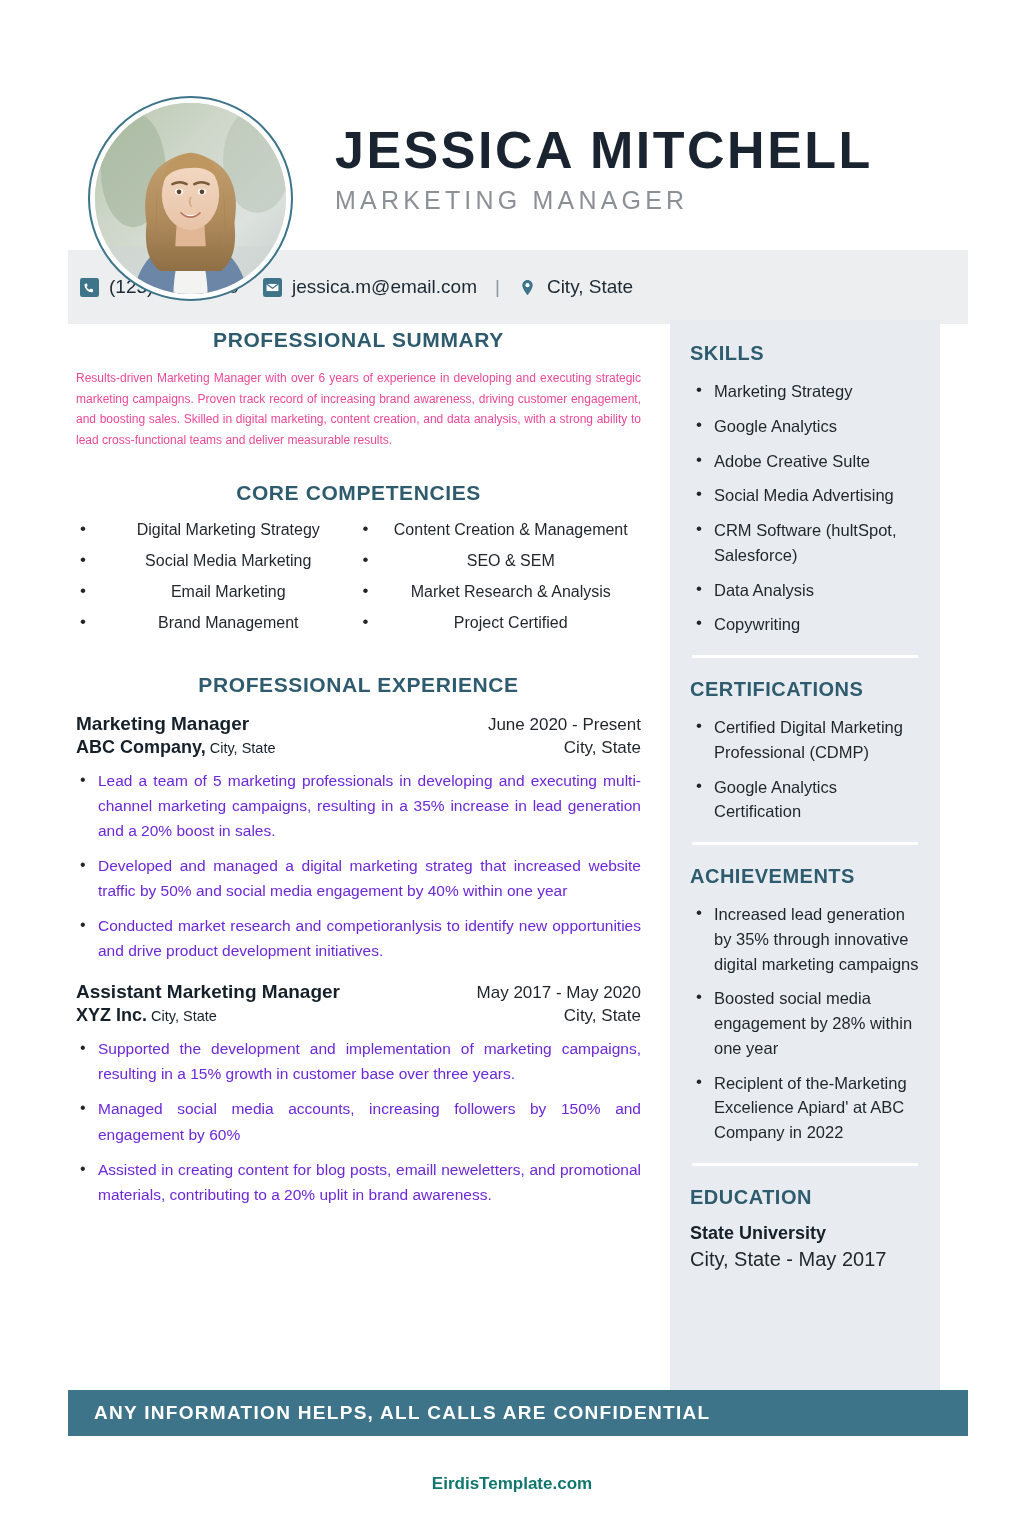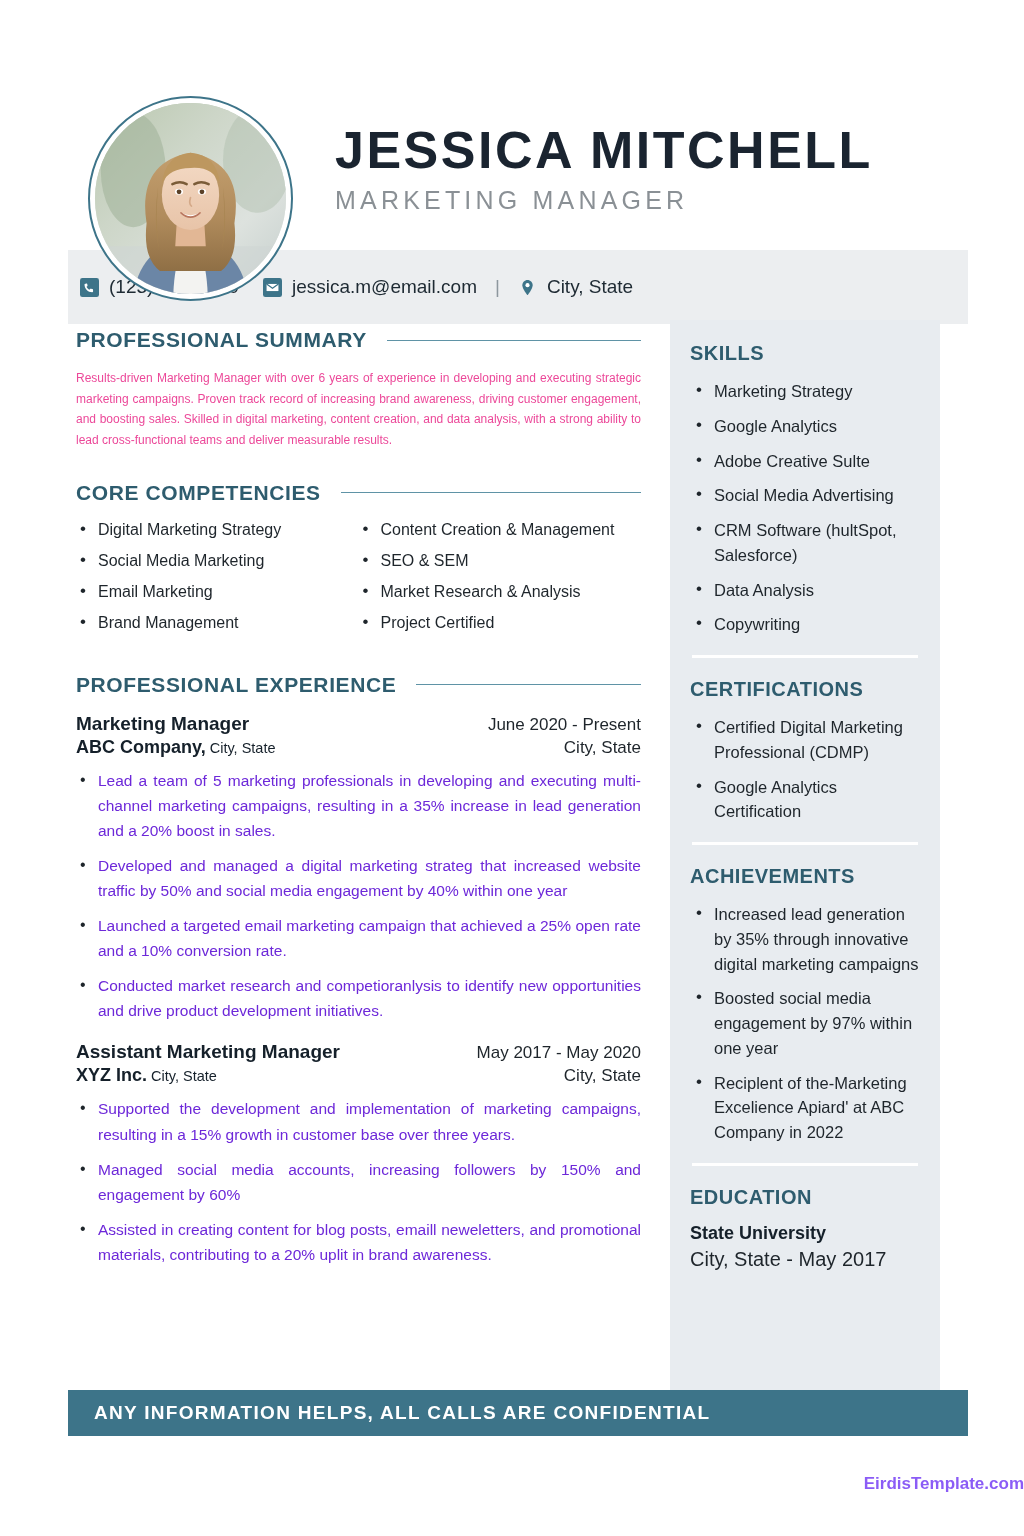--- a/index.html
+++ b/index.html
@@ -113,20 +113,21 @@
     bottom: 146px;
     background: #e8ecf0;
     padding: 22px 20px 10px 20px;
   }
 
   
   .sec-head {
     display: flex;
     align-items: center;
     margin-bottom: 16px;
+    flex-direction: column;
   }
   .sec-head .t {
     font-size: 21px;
     font-weight: bold;
     color: #2e5c6e;
     letter-spacing: 0.6px;
     white-space: nowrap;
   }
   .sec-head .rule {
     flex: 1;
@@ -140,20 +141,21 @@
     line-height: 1.72;
     color: #ec4899;
     text-align: justify;
     margin-bottom: 30px;
   }
 
   
   .comp-grid {
     display: flex;
     margin-bottom: 28px;
+    text-align: center;
   }
   .comp-col { width: 50%; }
   .comp-col li {
     list-style: none;
     position: relative;
     padding-left: 22px;
     font-size: 16px;
     color: #1e252b;
     margin-bottom: 13px;
   }
@@ -253,24 +255,24 @@
     color: #ffffff;
     font-size: 19px;
     font-weight: bold;
     letter-spacing: 1.3px;
     padding-left: 26px;
   }
   .site {
     position: absolute;
     left: 0; right: 0;
     bottom: 42px;
-    text-align: right;
+    text-align: center;
     font-size: 17px;
     font-weight: bold;
-    color: #8b5cf6;
+    color: #0f766e;
     margin-top: 28px;
   }
 </style>
 </head>
 <body>
 
 <div class="page">
 
   <div class="header">
 
@@ -413,21 +415,20 @@
           </div>
           <div class="job-row second">
             <div class="job-comp">
               <span>ABC Company,</span><span class="loc"> City, State</span>
             </div>
             <div class="job-loc">City, State</div>
           </div>
           <ul class="bullets">
             <li>Lead a team of 5 marketing professionals in developing and executing multi-channel marketing campaigns, resulting in a 35% increase in lead generation and a 20% boost in sales.</li>
             <li>Developed and managed a digital marketing strateg that increased website traffic by 50% and social media engagement by 40% within one year</li>
-            <li>Launched a targeted email marketing campaign that achieved a 25% open rate and a 10% conversion rate.</li>
             <li>Conducted market research and competioranlysis to identify new opportunities and drive product development initiatives.</li>
           </ul>
         </div>
 
         <div class="job">
           <div class="job-row">
             <div class="job-title">Assistant Marketing Manager</div>
             <div class="job-date">May 2017 - May 2020</div>
           </div>
           <div class="job-row second">
@@ -470,21 +471,21 @@
           <li>Google Analytics Certification</li>
         </ul>
       </div>
 
       <div class="side-divider"></div>
 
       <div>
         <div class="side-head">ACHIEVEMENTS</div>
         <ul class="side-list">
           <li>Increased lead generation by 35% through innovative digital marketing campaigns</li>
-          <li>Boosted social media engagement by 97% within one year</li>
+          <li>Boosted social media engagement by 28% within one year</li>
           <li>Reciplent of the-Marketing Excelience Apiard' at ABC Company in 2022</li>
         </ul>
       </div>
 
       <div class="side-divider"></div>
 
       <div>
         <div class="side-head">EDUCATION</div>
         <div class="edu-school">State University</div>
         <div class="edu-meta">City, State - May 2017</div>

